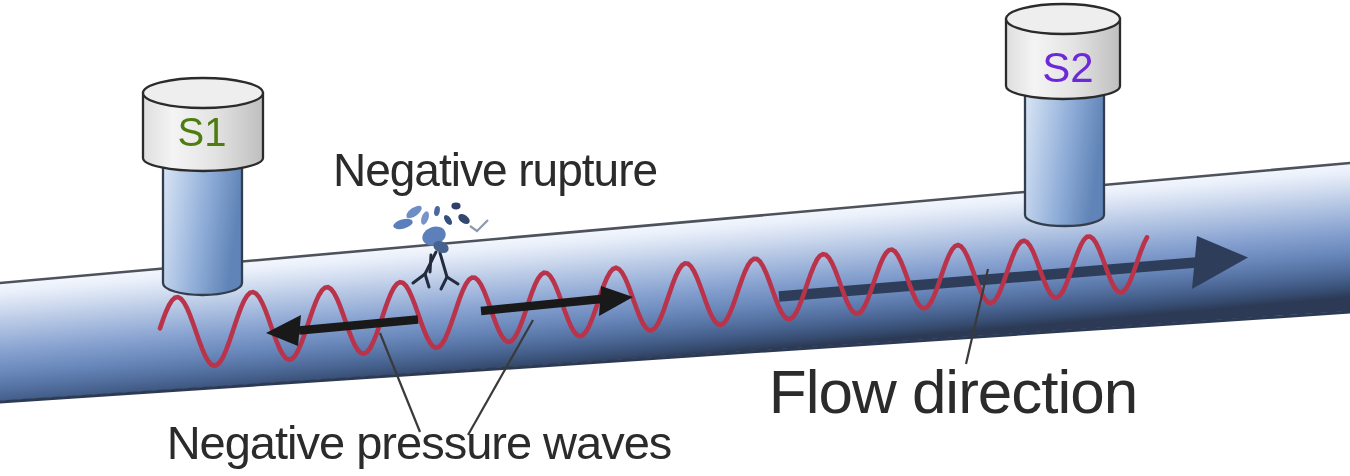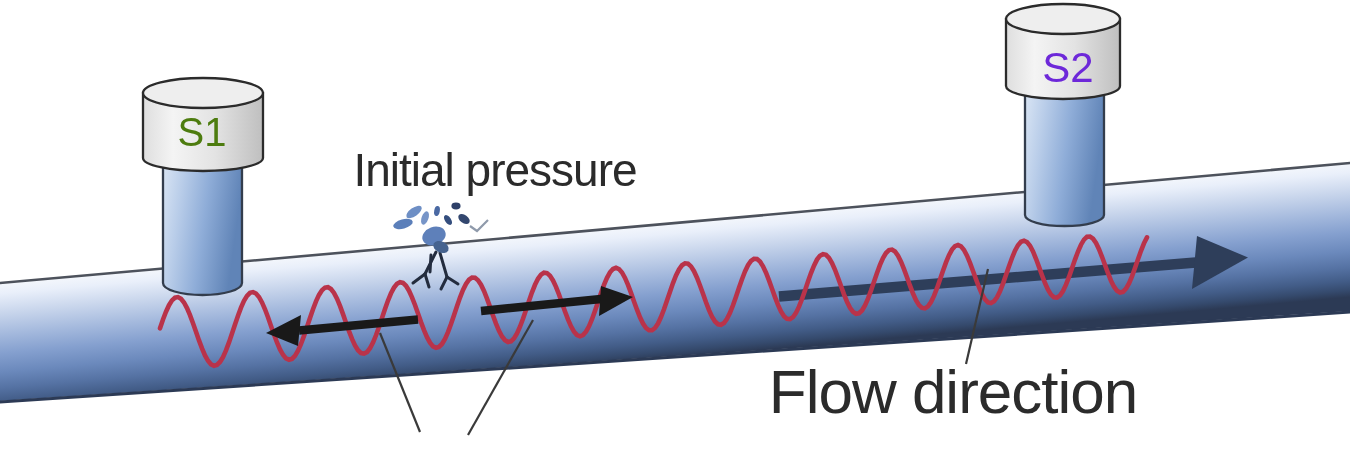--- a/index.html
+++ b/index.html
@@ -118,15 +118,16 @@
 
     <g stroke="#3a3a3a" stroke-width="2.2">
       <line x1="380" y1="333" x2="420" y2="432"></line>
       <line x1="533" y1="320" x2="468" y2="435"></line>
       <line x1="988" y1="269" x2="966" y2="364"></line>
     </g>
   </svg>
 
   <div class="label lbl-s1">S1</div>
   <div class="label lbl-s2">S2</div>
-  <div class="label lbl-initial-rupture">Initial pressure</div>
+  <div class="label lbl-initial-rupture">Negative rupture</div>
+  <div class="label lbl-npw">Negative pressure waves</div>
   <div class="label lbl-flow">Flow direction</div>
 </div>
 
 </body></html>

